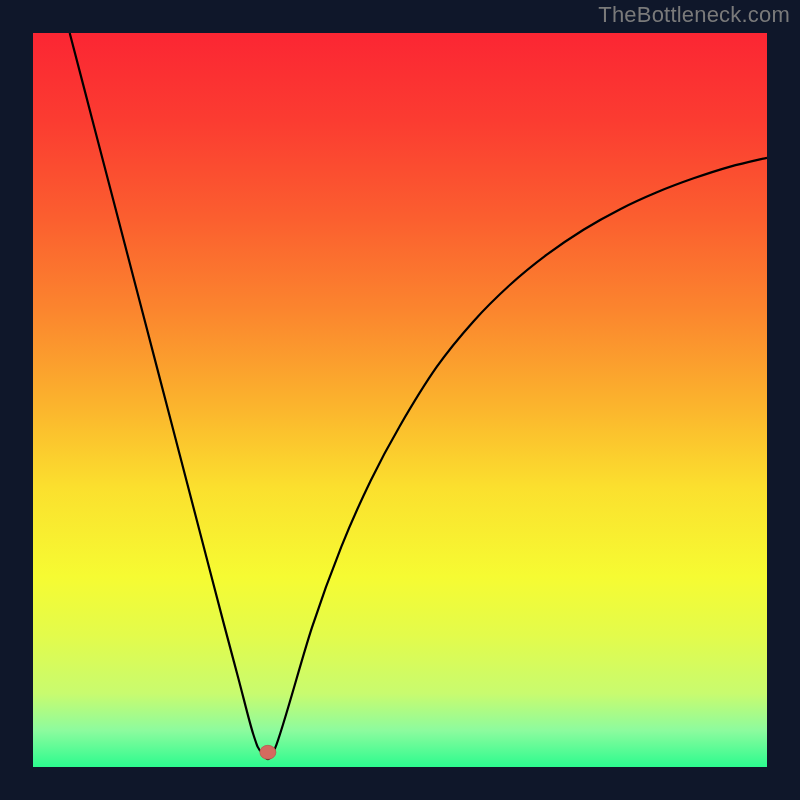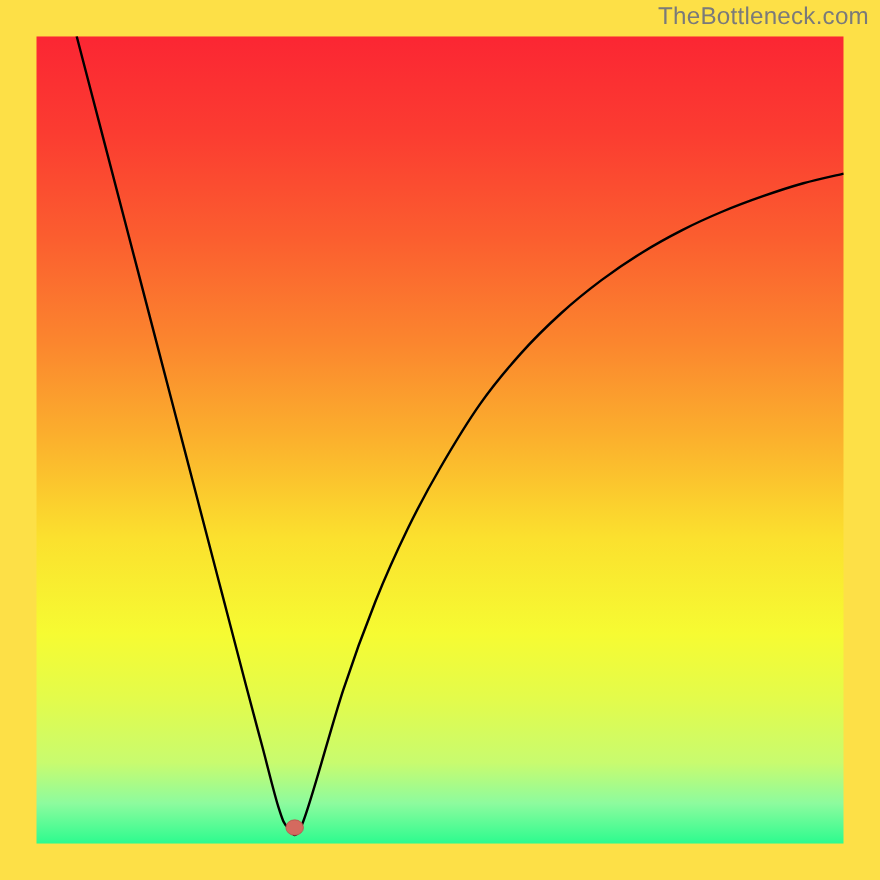--- a/index.html
+++ b/index.html
@@ -10,21 +10,21 @@
     background: #000;
     overflow: hidden;
     font-family: Arial, Helvetica, sans-serif;
   }
   .frame {
     position: absolute;
     left: 0;
     top: 0;
     width: 800px;
     height: 800px;
-    background: #fde047;
+    background: #0f172a;
   }
   .watermark {
     position: absolute;
     top: 2px;
     right: 10px;
     color: #7a7a7a;
     font-size: 22px;
     font-weight: 500;
     letter-spacing: 0.2px;
     pointer-events: none;

